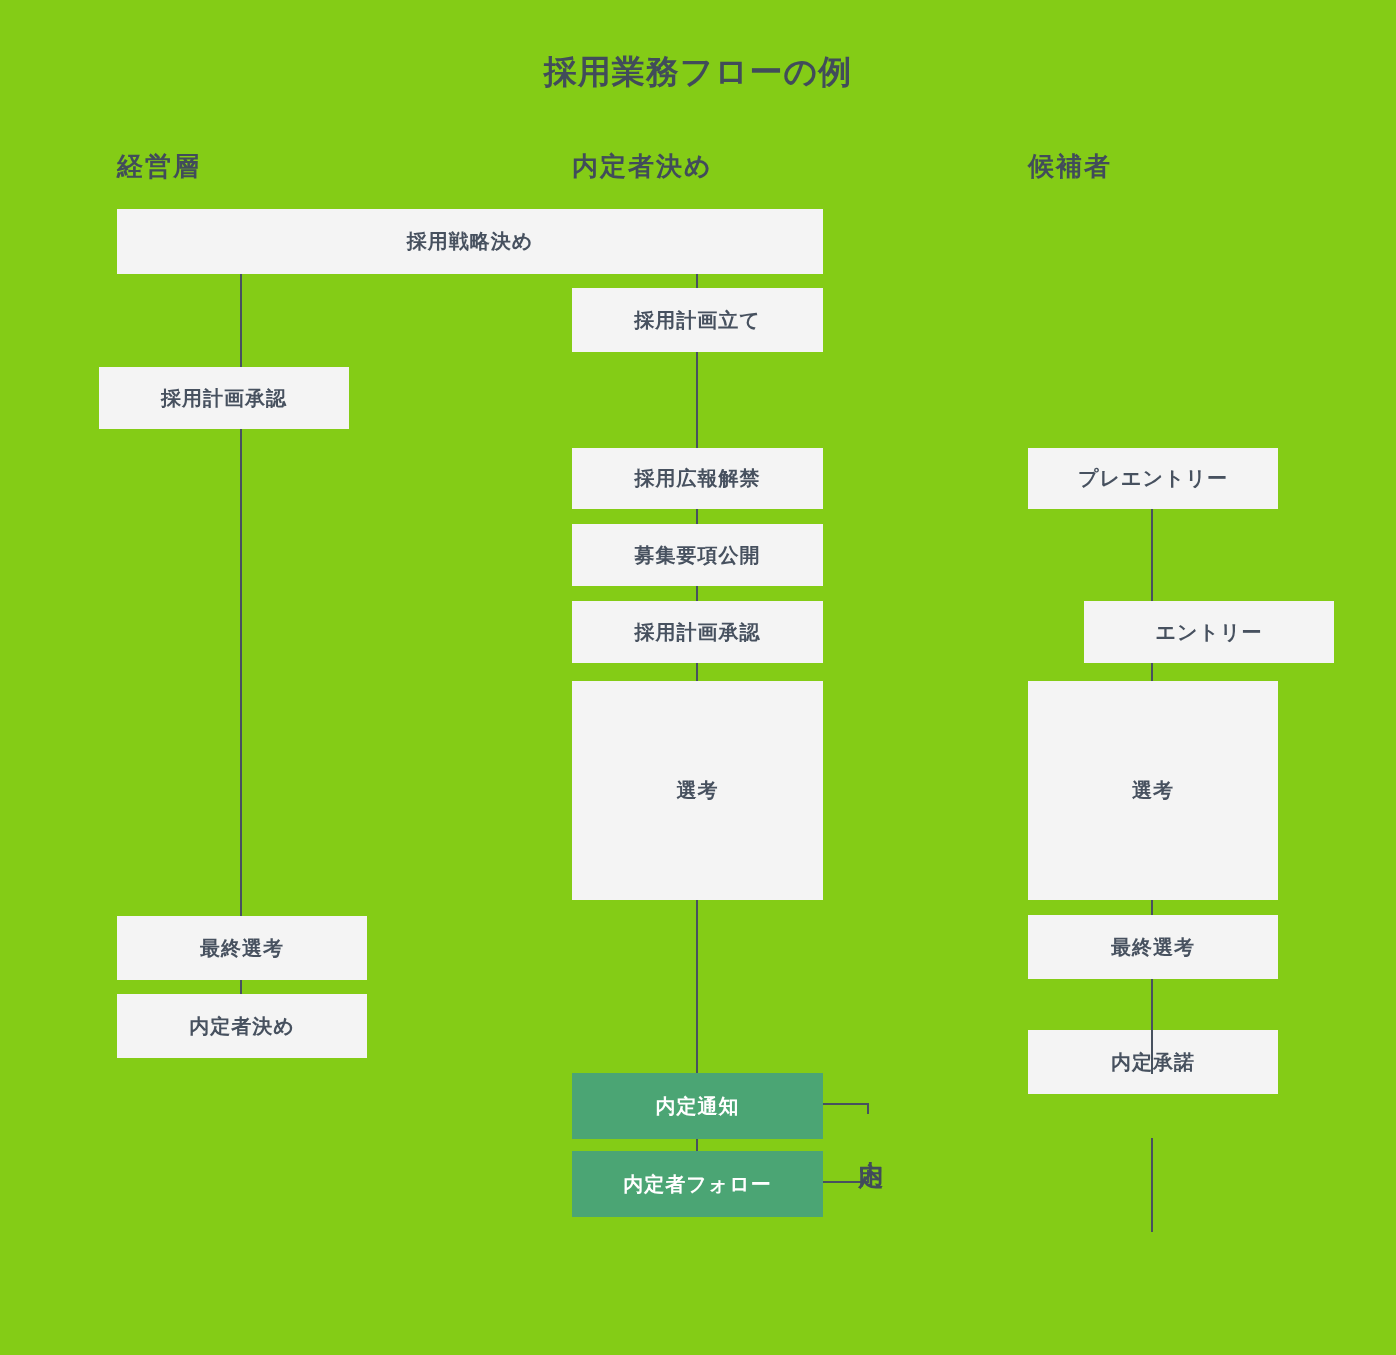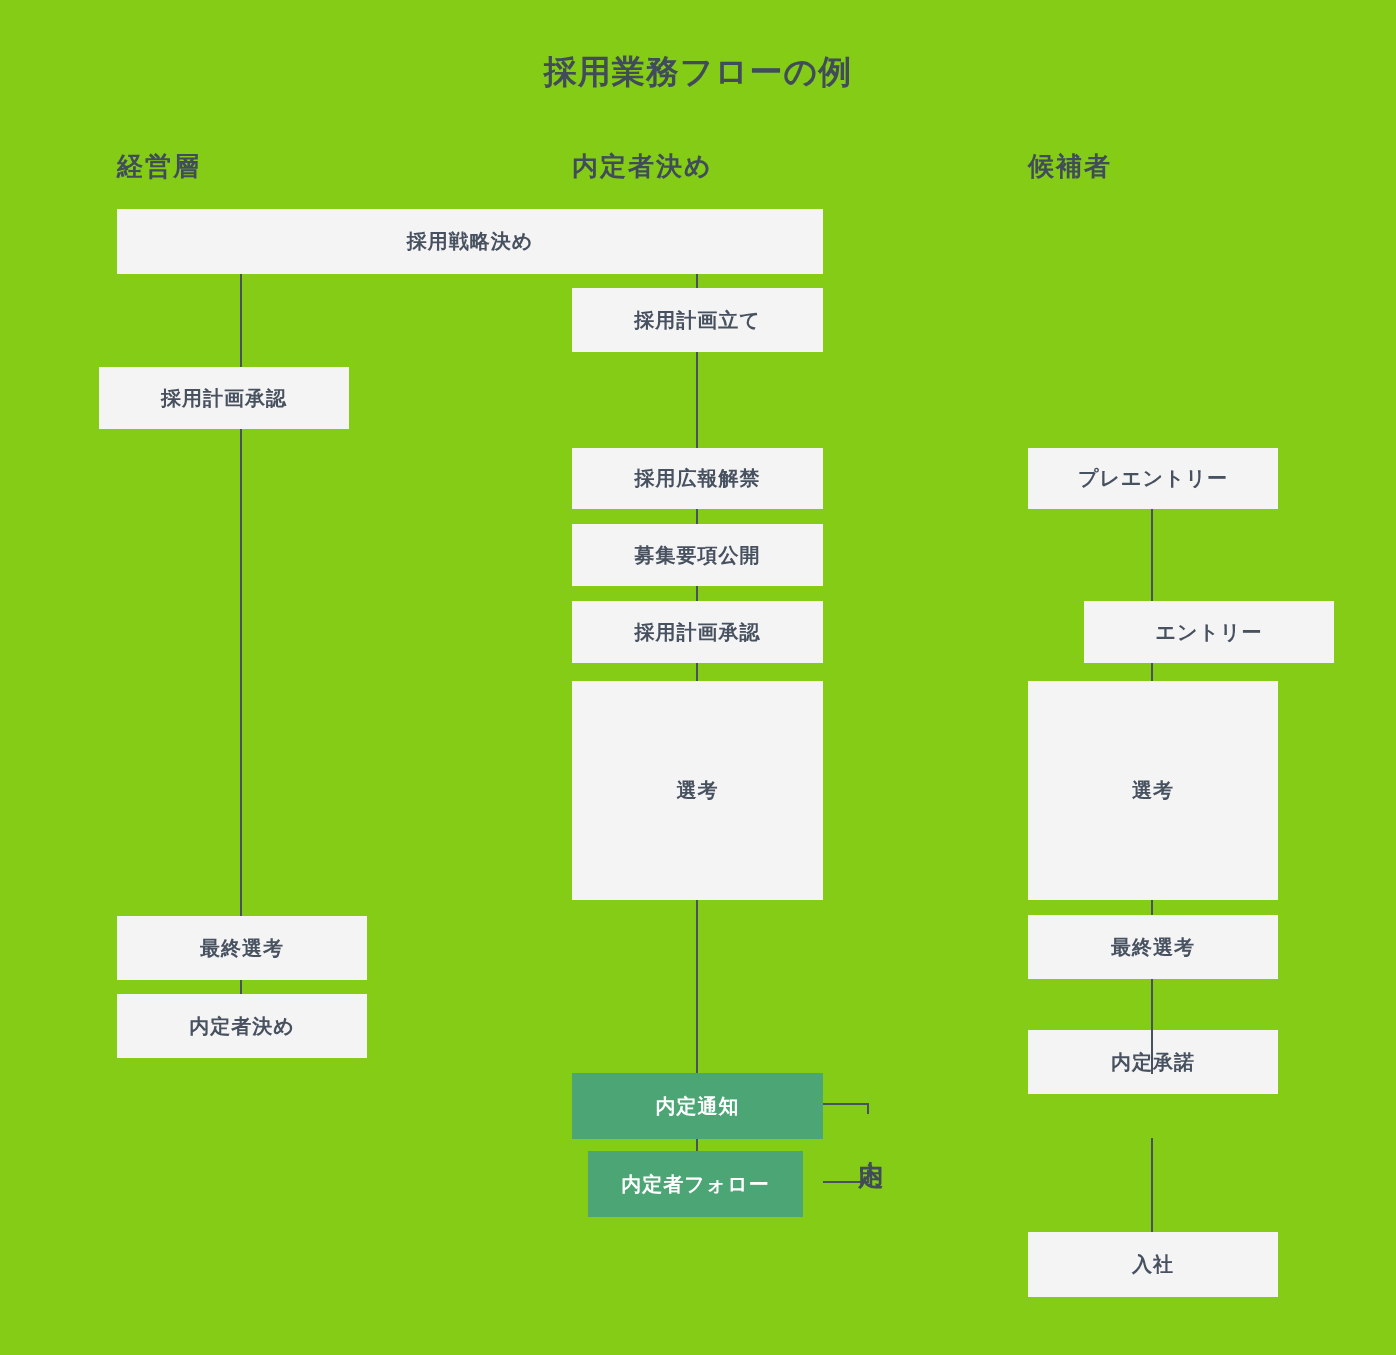--- a/index.html
+++ b/index.html
@@ -45,21 +45,21 @@
   #n-apply-start{left:572px;top:601px;width:251px;height:62px;}
   #n-screening-mid{left:572px;top:681px;width:251px;height:219px;}
   #n-pre-entry{left:1028px;top:448px;width:250px;height:61px;}
   #n-entry{left:1084px;top:601px;width:250px;height:62px;}
   #n-screening-right{left:1028px;top:681px;width:250px;height:219px;}
   #n-final-left{left:117px;top:916px;width:250px;height:64px;}
   #n-offeree-decide{left:117px;top:994px;width:250px;height:64px;}
   #n-final-right{left:1028px;top:915px;width:250px;height:64px;}
   #n-offer-notice{left:572px;top:1073px;width:251px;height:66px;}
   #n-offer-accept{left:1028px;top:1030px;width:250px;height:64px;}
-  #n-offeree-follow{left:572px;top:1151px;width:215px;height:66px;margin-left:16px;}
+  #n-offeree-follow{left:572px;top:1151px;width:251px;height:66px;}
   #n-joining{left:1028px;top:1232px;width:250px;height:65px;}
 
   .vline,.hline{position:absolute;background:#47515f;}
   .vline{width:2px;}
   .hline{height:2px;}
 
   
   #lv1{left:240px;top:274px;height:93px;}
   #lv2{left:240px;top:429px;height:487px;}
   #lv3{left:240px;top:980px;height:14px;}
@@ -111,21 +111,20 @@
   <div class="node" id="n-screening-mid">選考</div>
   <div class="node" id="n-pre-entry">プレエントリー</div>
   <div class="node" id="n-entry">エントリー</div>
   <div class="node" id="n-screening-right">選考</div>
   <div class="node" id="n-final-left">最終選考</div>
   <div class="node" id="n-offeree-decide">内定者決め</div>
   <div class="node" id="n-final-right">最終選考</div>
   <div class="node green" id="n-offer-notice">内定通知</div>
   <div class="node" id="n-offer-accept">内定承諾</div>
   <div class="node green" id="n-offeree-follow">内定者フォロー</div>
-  <div class="node" id="n-joining">入社</div>
 
   <div class="vline" id="lv1"></div>
   <div class="vline" id="lv2"></div>
   <div class="vline" id="lv3"></div>
 
   <div class="vline" id="mv1"></div>
   <div class="vline" id="mv2"></div>
   <div class="vline" id="mv3"></div>
   <div class="vline" id="mv4"></div>
   <div class="vline" id="mv5"></div>

